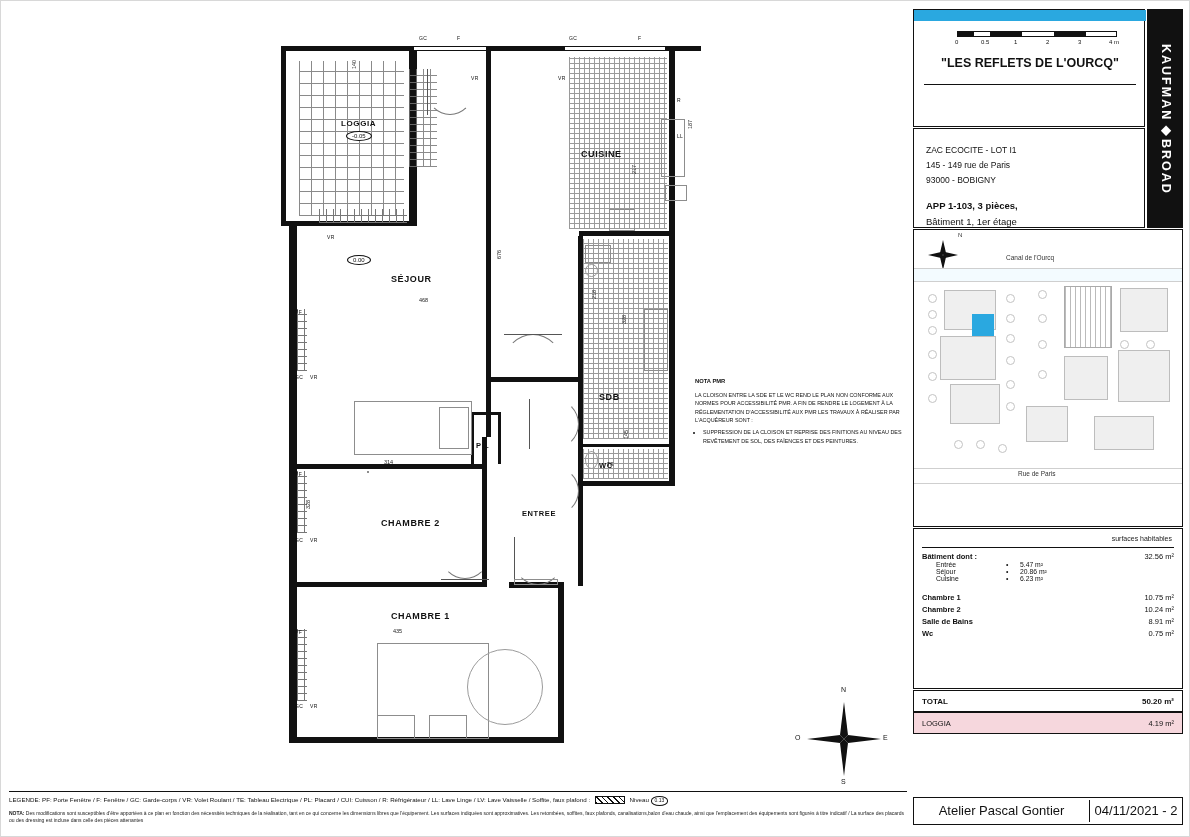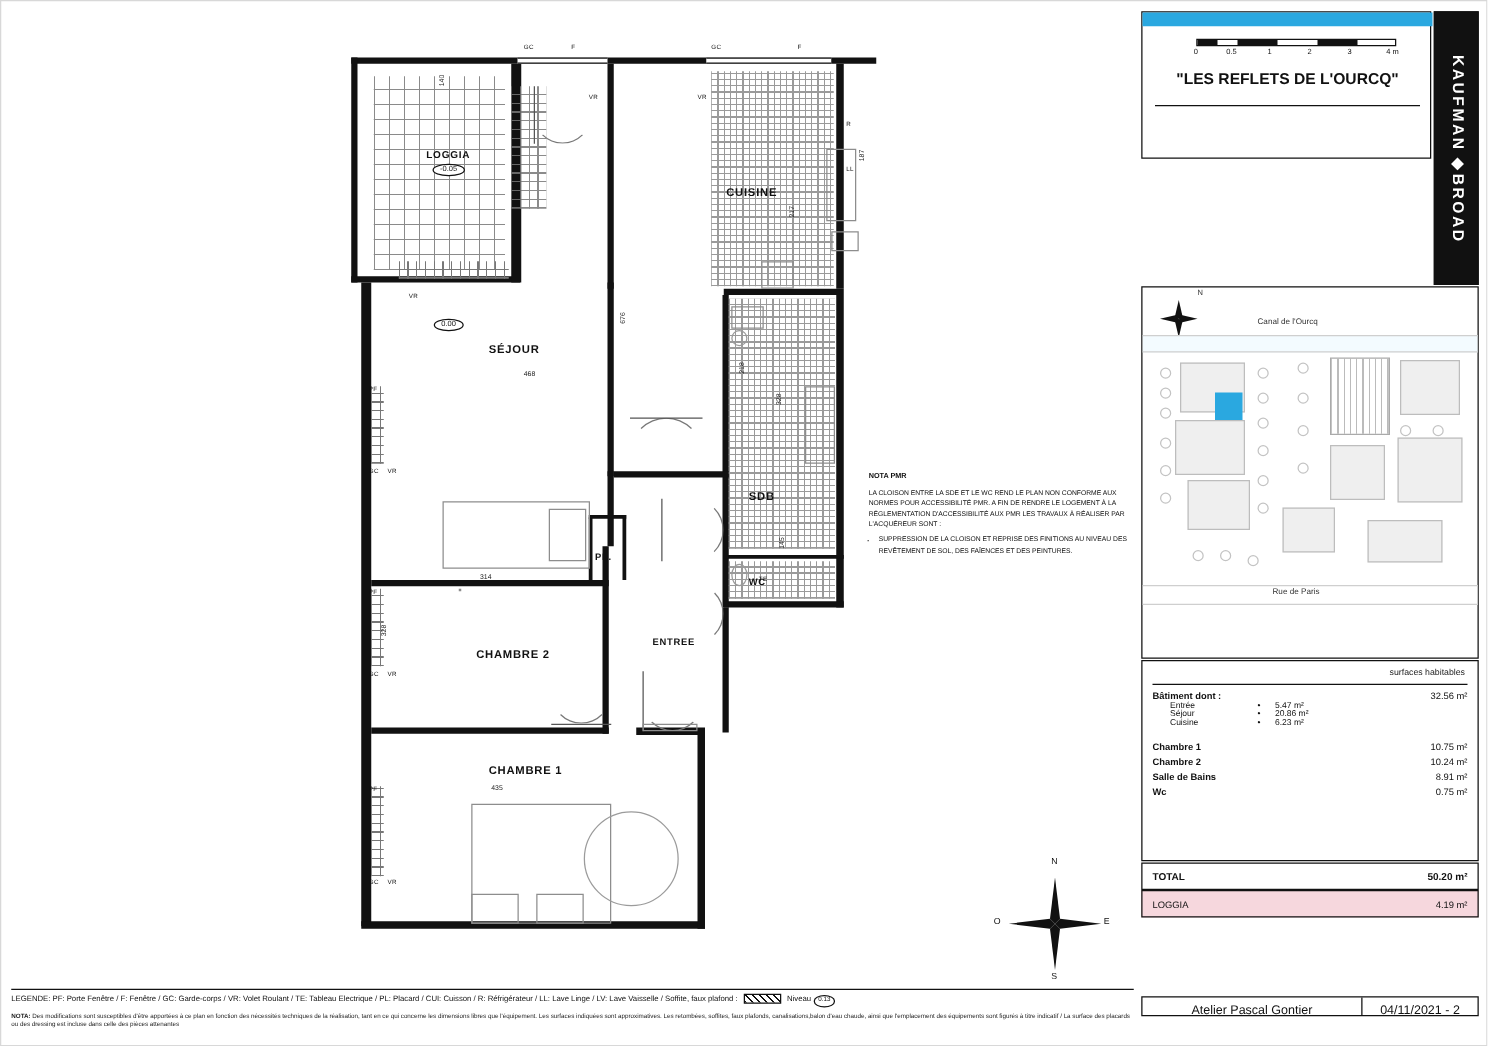--- a/index.html
+++ b/index.html
@@ -199,22 +199,22 @@
   }
   .aci-sub {
     position:absolute; left:92px; top:44px; font-size:9px;
     color:#b0232a; font-style:italic;
   }
   .aci-mark {
     position:absolute; left:28px; top:12px; width:66px; height:46px;
   }
 
   .foot-box {
-    left:0; top:788px; width:270px; height:16px;
-    display:flex; font-size:10px;
+    left:0; top:788px; width:270px; height:28px;
+    display:flex; align-items:center; font-size:13px;
   }
   .foot-l { flex:1; text-align:center; border-right:1px solid #111; line-height:22px;}
   .foot-r { width:92px; text-align:center; line-height:22px;}
 </style>
 </head>
 <body>
 
 <div class="page">
 
   <div class="plan-area">
@@ -407,20 +407,27 @@
     </div>
 
     <div class="rblock kb-box">
       <div class="kb-text">
         <span>KAUFMAN</span>
         <span style="padding:0 6px;">◆</span>
         <span>BROAD</span>
       </div>
     </div>
 
+    <div class="rblock addr-box">
+      <div>ZAC ECOCITE - LOT I1</div>
+      <div>145 - 149 rue de Paris</div>
+      <div>93000 - BOBIGNY</div>
+      <div class="appt">APP 1-103, 3 pièces,</div>
+      <div class="bat">Bâtiment 1, 1er étage</div>
+    </div>
 
     <div class="rblock map-box">
 
       <svg style="position:absolute; left:12px; top:8px;" width="34" height="34" viewBox="0 0 34 34">
         <polygon points="17,2 20,15 17,17 14,15" fill="#111"></polygon>
         <polygon points="17,32 20,19 17,17 14,19" fill="#111"></polygon>
         <polygon points="2,17 15,20 17,17 15,14" fill="#111"></polygon>
         <polygon points="32,17 19,20 17,17 19,14" fill="#111"></polygon>
       </svg>
       <div class="map-label" style="left:44px; top:2px; font-size:6px;">N</div>

